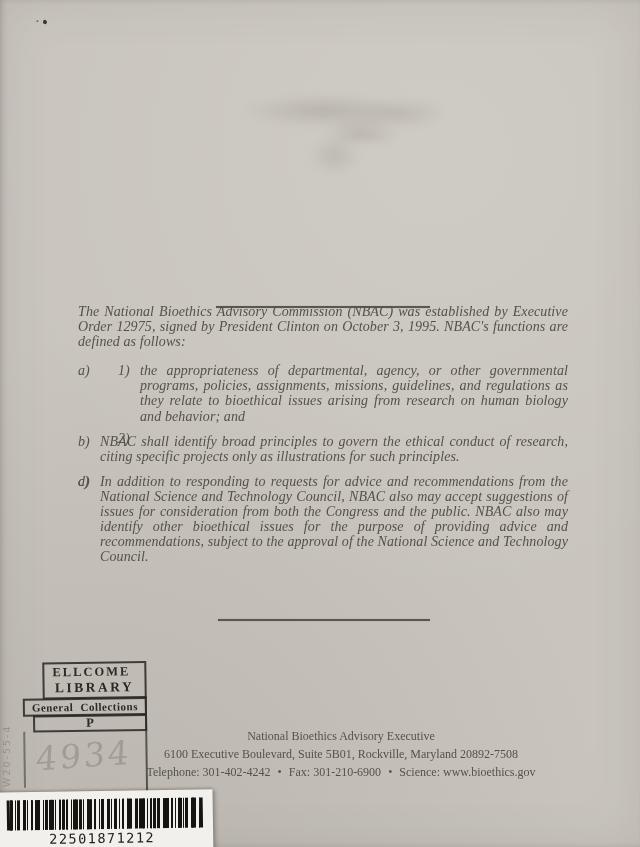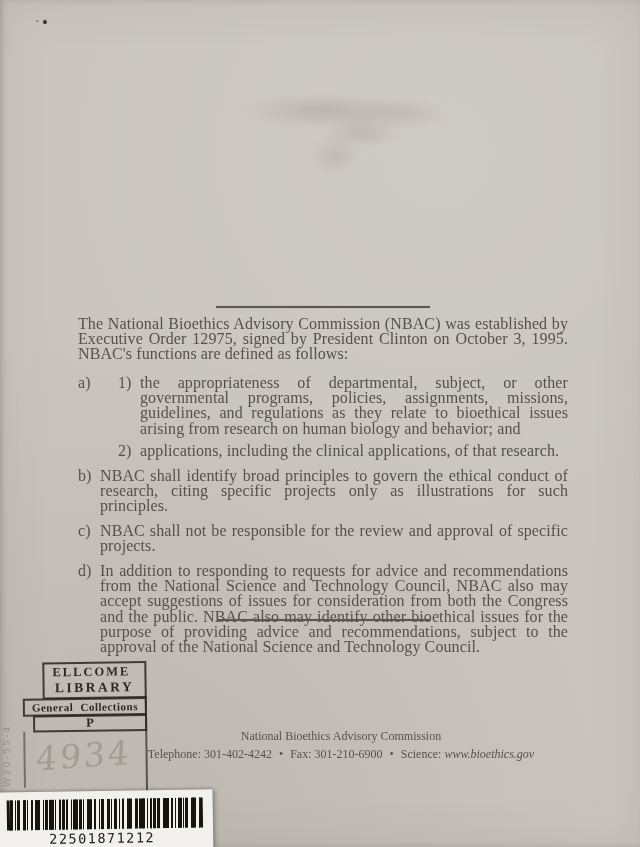--- a/index.html
+++ b/index.html
@@ -48,23 +48,23 @@
     position:absolute; left:300px; top:128px; width:70px; height:55px;
     background: radial-gradient(50% 50% at 50% 50%, rgba(138,130,118,0.22), rgba(138,130,118,0) 70%);
     filter:blur(3px);
   }
 
   .divider { position:absolute; height:1.5px; background:#5a574f; box-shadow:0 0 1px rgba(90,87,79,0.6); }
   .divider.top { left:216px; top:306px; width:214px; }
   .divider.bottom { left:218px; top:619px; width:212px; }
 
   .textblock {
-    position:absolute; left:78px; top:316px; width:490px;
-    color:#54514a; font-size:16px; line-height:15.1px;
-    text-align:justify; text-align-last:left; letter-spacing:0.1px;
+    position:absolute; left:78px; top:304px; width:490px;
+    color:#54514a; font-size:14px; line-height:15.1px;
+    text-align:justify; text-align-last:left; letter-spacing:0.1px;font-style:italic;
   }
   .textblock p { margin:0 0 14px 0; }
   .item { position:relative; padding-left:22px; margin-bottom:10px; }
   .item:last-child { margin-bottom:0; }
   .marker { position:absolute; left:0; top:0; }
   .sublist { margin-top:8px; }
   .subitem { position:relative; margin-left:18px; padding-left:22px; margin-bottom:7px; }
   .subitem:last-child { margin-bottom:0; }
 
   
@@ -88,21 +88,21 @@
     writing-mode:vertical-rl; transform:rotate(180deg);
     font-family:"DejaVu Sans", sans-serif; font-size:9.5px;
     color:#8f8a81; letter-spacing:2px; opacity:0.8;
   }
 
   .footer {
     position:absolute; left:108px; top:727px; width:466px;
     text-align:center; color:#55524b; font-size:12px; line-height:18px;
   }
   .footer .sep { margin:0 7px; }
-  .footer .url { font-style:italic; }
+  .footer .url { }
 
   .barcode-sticker {
     position:absolute; left:-6px; top:791px; width:219px; height:66px;
     background:#f1f0ec; transform:rotate(-0.9deg);
     box-shadow:0 -1px 3px rgba(50,45,40,0.35), 3px 1px 4px rgba(50,45,40,0.25);
   }
   .bars {
     position:absolute; left:13px; top:8px; width:190px; height:30px;
     background:
       repeating-linear-gradient(90deg, #15140f 0 2px, rgba(0,0,0,0) 2px 7px),
@@ -128,37 +128,35 @@
   <div class="divider top"></div>
 
   <div class="textblock">
     <p>The National Bioethics Advisory Commission (NBAC) was established by Executive Order 12975, signed by President Clinton on October 3, 1995. NBAC's functions are defined as follows:</p>
 
     <div class="item">
       <span class="marker">a)</span>
       <div class="sublist">
         <div class="subitem">
           <span class="marker">1)</span>
-          <span>the appropriateness of departmental, subject, or other governmental programs, policies, assignments, missions, guidelines, and regulations as they relate to bioethical issues arising from research on human biology and behavior; and</span>
+          <span>the appropriateness of departmental, agency, or other governmental programs, policies, assignments, missions, guidelines, and regulations as they relate to bioethical issues arising from research on human biology and behavior; and</span>
         </div>
         <div class="subitem">
           <span class="marker">2)</span>
-          <span>applications, including the clinical applications, of that research.</span>
         </div>
       </div>
     </div>
 
     <div class="item">
       <span class="marker">b)</span>
       <span>NBAC shall identify broad principles to govern the ethical conduct of research, citing specific projects only as illustrations for such principles.</span>
     </div>
 
     <div class="item">
       <span class="marker">c)</span>
-      <span>NBAC shall not be responsible for the review and approval of specific projects.</span>
     </div>
 
     <div class="item">
       <span class="marker">d)</span>
       <span>In addition to responding to requests for advice and recommendations from the National Science and Technology Council, NBAC also may accept suggestions of issues for consideration from both the Congress and the public. NBAC also may identify other bioethical issues for the purpose of providing advice and recommendations, subject to the approval of the National Science and Technology Council.</span>
     </div>
   </div>
 
   <div class="divider bottom"></div>
 
@@ -170,21 +168,22 @@
     <div class="stamp-box stamp-box2">General Collections</div>
     <div class="stamp-box stamp-box3">P</div>
     <div class="vline-right"></div>
     <div class="vline-left"></div>
   </div>
 
   <div class="handwritten-number">4934</div>
   <div class="shelfmark">W20-55-4</div>
 
   <div class="footer">
-    <div>National Bioethics Advisory Commission</div>
+    <div>National Bioethics Advisory Executive</div>
+    <div>6100 Executive Boulevard, Suite 5B01, Rockville, Maryland 20892-7508</div>
     <div>
       <span>Telephone: 301-402-4242</span><span class="sep">•</span><span>Fax: 301-210-6900</span><span class="sep">•</span><span>Science:</span>&nbsp;<span class="url">www.bioethics.gov</span>
     </div>
   </div>
 
   <div class="barcode-sticker">
     <div class="bars"></div>
     <div class="barcode-number">22501871212</div>
   </div>
 

